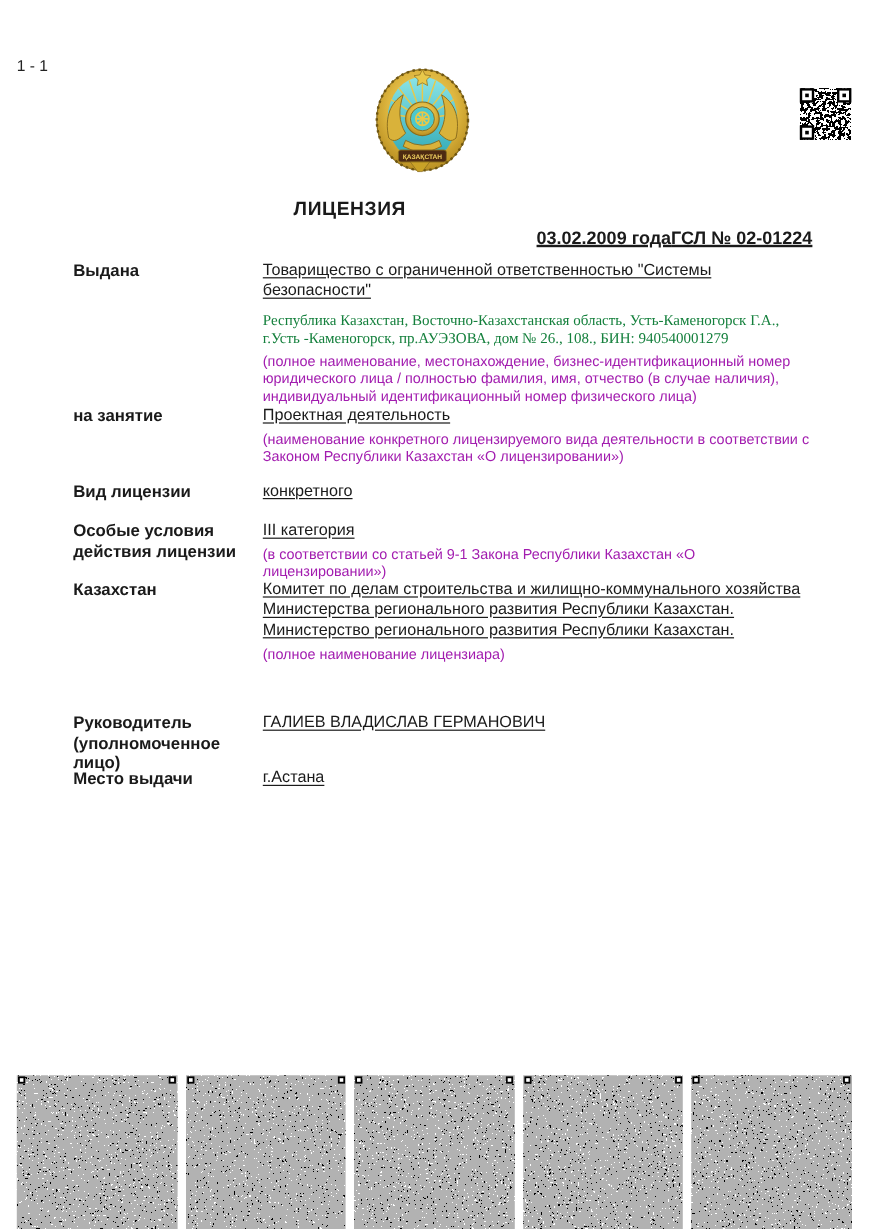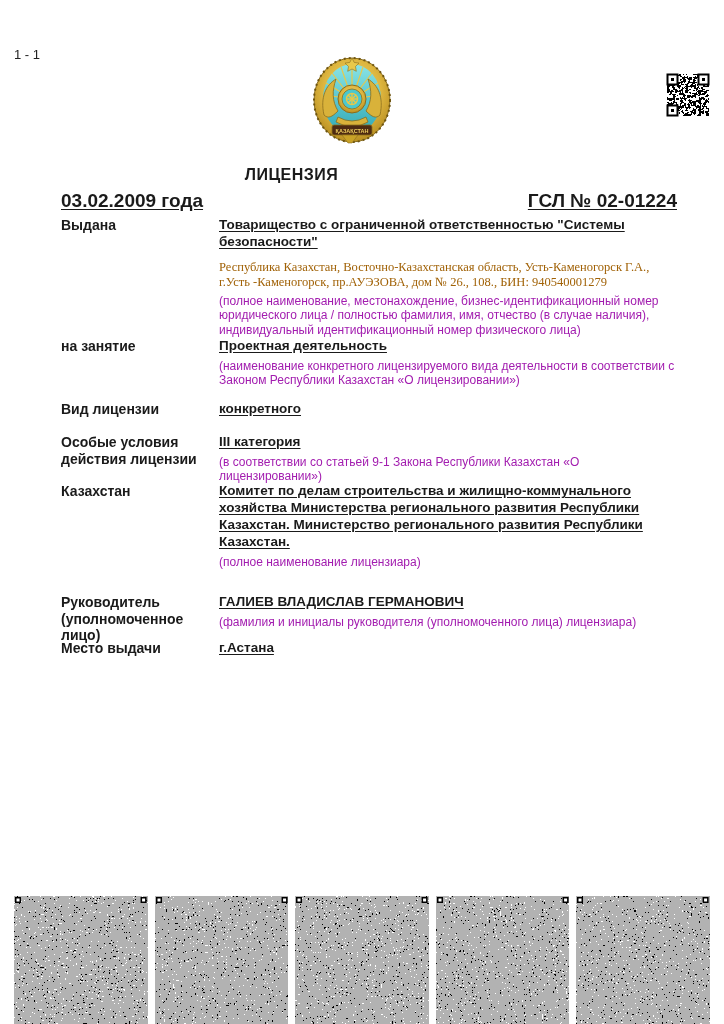--- a/index.html
+++ b/index.html
@@ -4,29 +4,29 @@
 <style>
   html,body{margin:0;padding:0;background:#fff;}
   .page{position:relative;width:724px;height:1024px;background:#ffffff;overflow:hidden;
         font-family:"Liberation Sans",sans-serif;color:#1a1a1a;margin-top:41px;}
   .pagenum{position:absolute;left:14px;top:6px;font-size:13px;color:#222;}
   .emblem{position:absolute;left:308px;top:12px;}
   .qr{position:absolute;left:665px;top:31px;}
   .doc-title{position:absolute;left:0;top:125px;width:583px;text-align:center;
              font-size:16px;font-weight:bold;letter-spacing:.5px;}
   .date-row{position:absolute;left:61px;top:149px;width:616px;display:flex;
-            justify-content:space-between;font-size:19px;font-weight:bold;}
+            justify-content:flex-end;font-size:15px;font-weight:bold;text-decoration:underline;}
   .date-row span{text-decoration:underline;text-underline-offset:2px;}
   .row{position:absolute;left:61px;width:620px;display:flex;}
   .lbl{width:158px;flex:0 0 158px;font-size:14px;font-weight:bold;line-height:1.18;}
   .vcol{flex:1;min-width:0;}
-  .val{font-size:13.5px;font-weight:bold;line-height:1.25;
+  .val{font-size:13.5px;font-weight:normal;line-height:1.25;
        text-decoration:underline;text-underline-offset:2px;}
   .addr{font-family:"Liberation Serif",serif;font-size:12.5px;line-height:1.2;
-        margin-top:9px;color:#a16207;}
+        margin-top:9px;color:#15803d;}
   .note{font-size:12px;line-height:1.2;margin-top:4px;color:#a21caf;}
   .r1{top:176px}.r2{top:297px}.r3{top:360px}.r4{top:393px}.r5{top:442px}.r6{top:553px}.r7{top:599px}
   .sig-strip{position:absolute;left:14px;top:855px;width:696px;height:142px;
              display:flex;gap:7px;}
   .sig-block{flex:1;height:142px;}
   .footer{position:absolute;left:14px;top:1001px;width:702px;
           font-size:5.5px;line-height:7px;font-weight:bold;color:#111;
           white-space:nowrap;overflow:hidden;}
   svg{display:block;}
 </style>
@@ -204,21 +204,20 @@
     <div class="vcol">
       <div class="val">Комитет по делам строительства и жилищно-коммунального хозяйства Министерства регионального развития Республики Казахстан. Министерство регионального развития Республики Казахстан.</div>
       <div class="note">(полное наименование лицензиара)</div>
     </div>
   </div>
 
   <div class="row r6">
     <div class="lbl">Руководитель (уполномоченное лицо)</div>
     <div class="vcol">
       <div class="val">ГАЛИЕВ ВЛАДИСЛАВ ГЕРМАНОВИЧ</div>
-      <div class="note">(фамилия и инициалы руководителя (уполномоченного лица) лицензиара)</div>
     </div>
   </div>
 
   <div class="row r7">
     <div class="lbl">Место выдачи</div>
     <div class="vcol">
       <div class="val">г.Астана</div>
     </div>
   </div>
 

